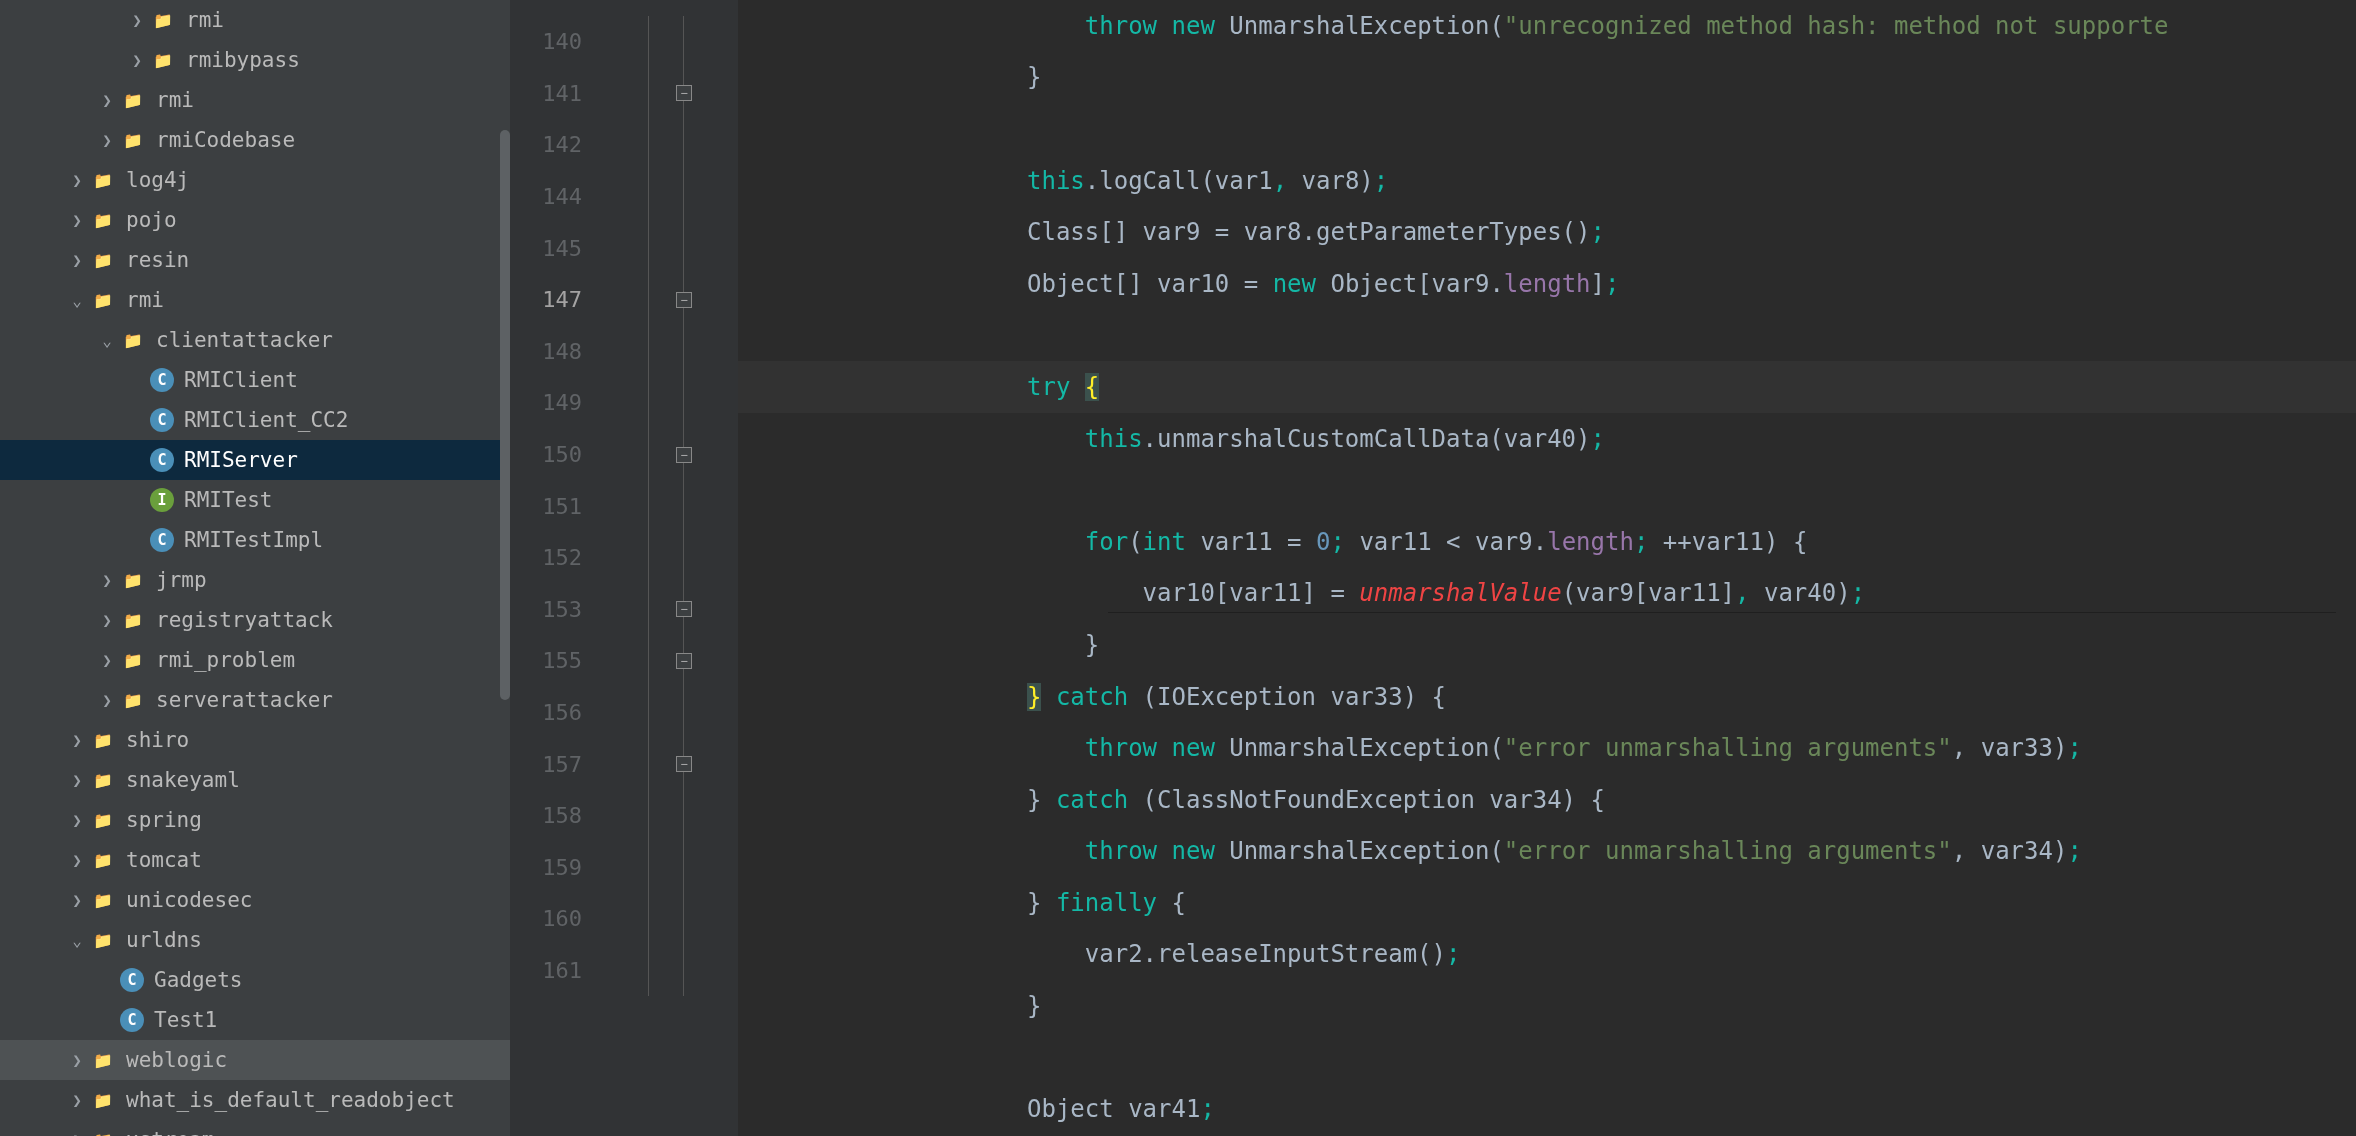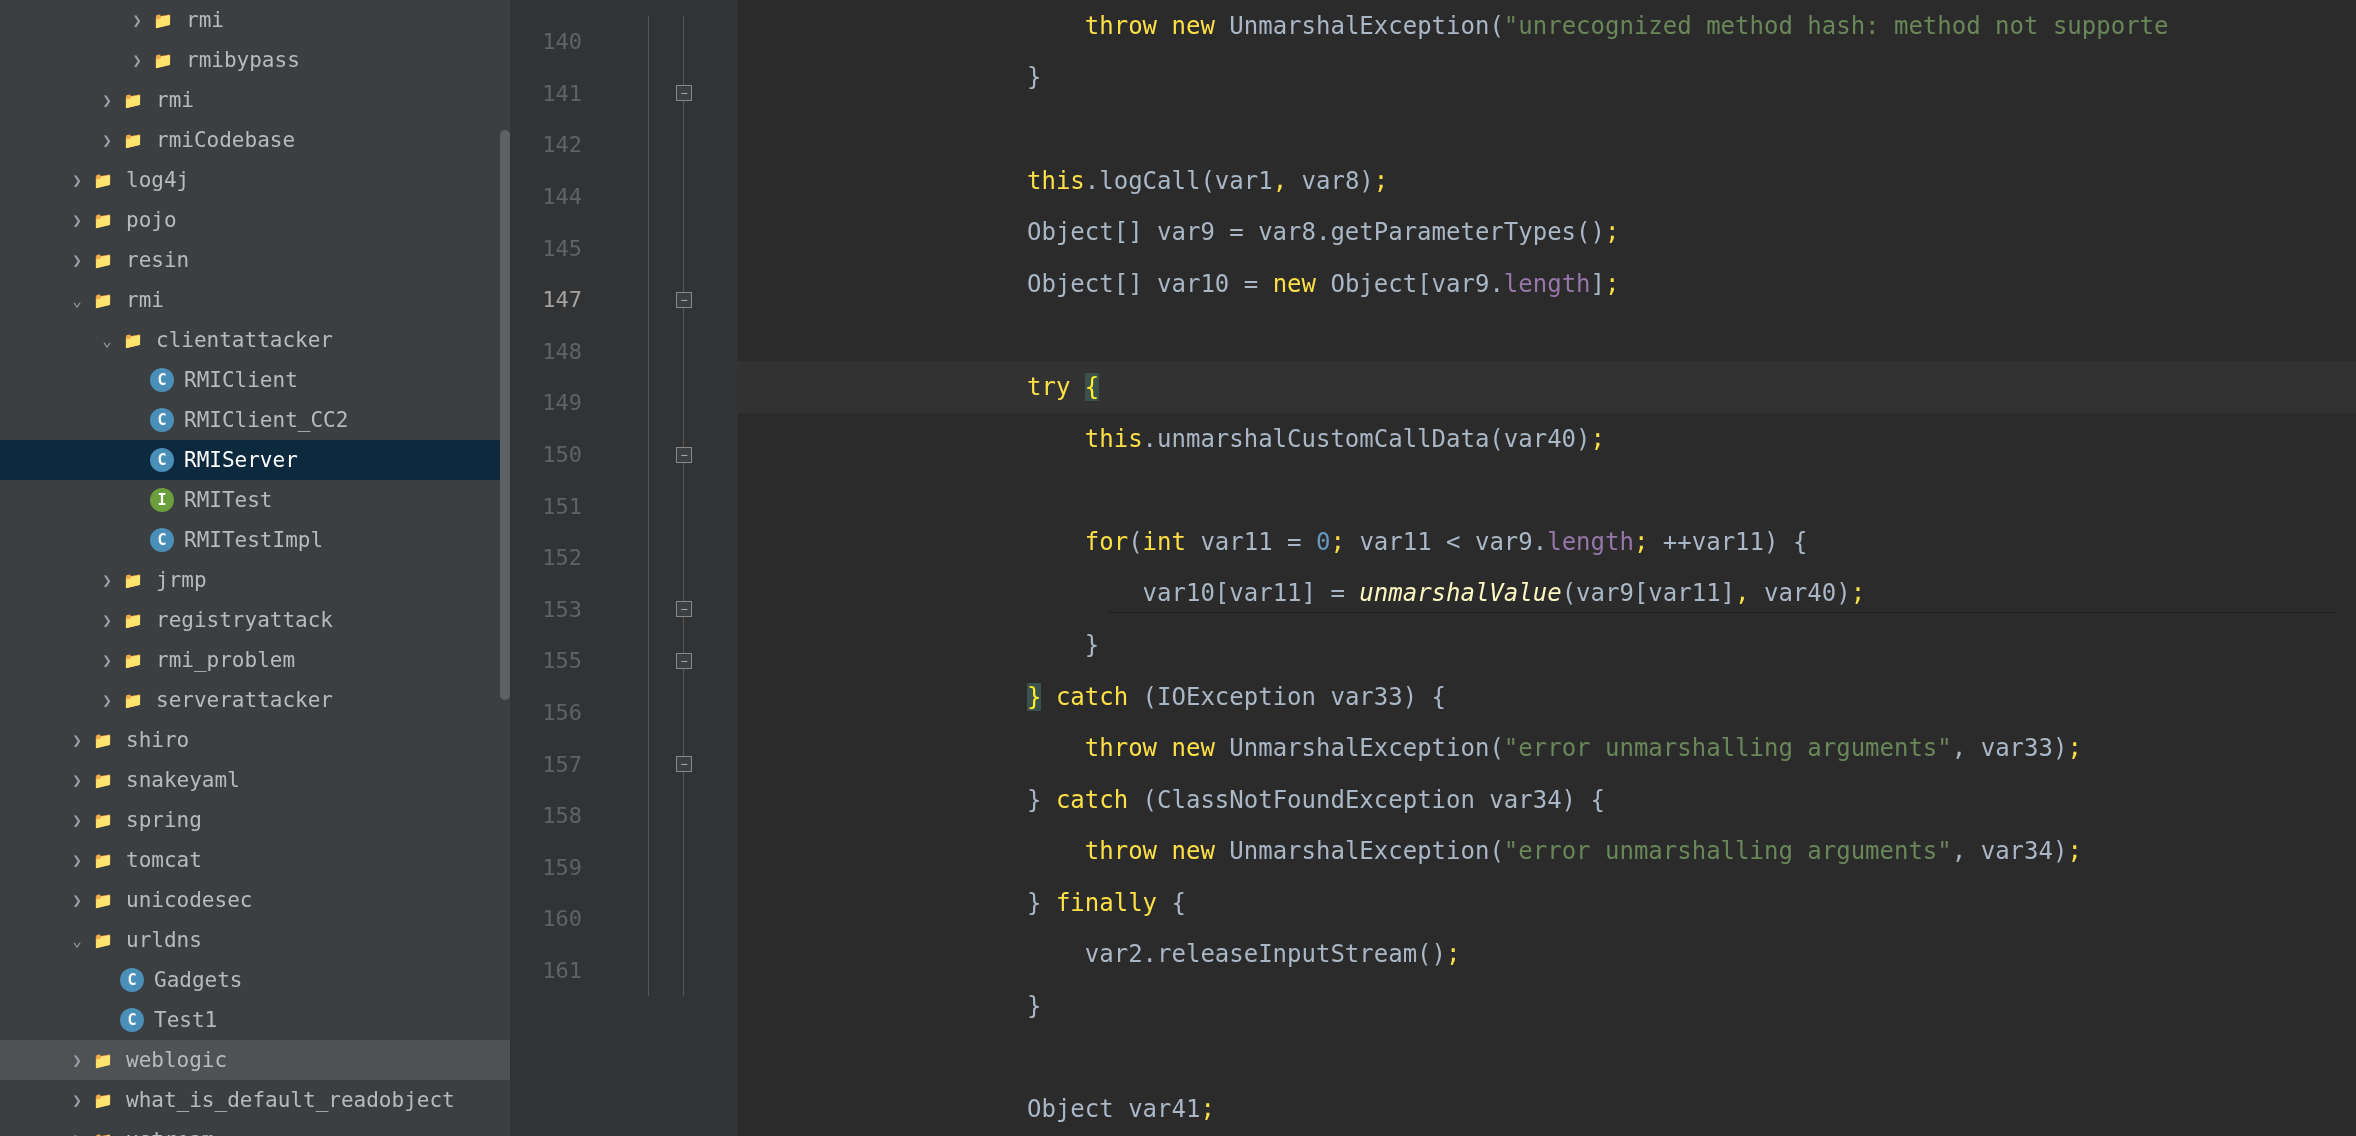--- a/index.html
+++ b/index.html
@@ -149,30 +149,30 @@
     height: 51.6px;
     display: flex;
     align-items: center;
     white-space: pre;
     padding-left: 0;
   }
   .code-line.current {
     background: #323232;
   }
   
-  .kw  { color: #fde047; }    
+  .kw  { color: #14b8a6; }    
   .str { color: #6a8759; }    
   .num { color: #6897bb; }    
   .fld { color: #9876aa; }    
   .und { text-decoration-color: #888; text-underline-offset: 4px;}
   .brm { background: #3b514d; color: #ffef28; } 
   .pun { color: #a9b7c6; }
   .id  { color: #a9b7c6; }
   .call{ color: #a9b7c6; }
-  .call-ita { color: #fef9c3; font-style: italic; }
+  .call-ita { color: #ef4444; font-style: italic; }
 
   .thin-hr {
     position: relative;
   }
   .thin-hr::after {
     content: "";
     position: absolute;
     left: 370px;
     right: 20px;
     bottom: 6px;
@@ -474,21 +474,21 @@
   <div class="editor">
 
     <div class="code-line"><span>                        </span><span class="kw">throw</span><span> </span><span class="kw">new</span><span> </span><span class="id">UnmarshalException</span><span class="pun">(</span><span class="str">"unrecognized method hash: method not supporte</span></div>
 
     <div class="code-line"><span>                    </span><span class="pun">}</span></div>
 
     <div class="code-line"><span></span></div>
 
     <div class="code-line"><span>                    </span><span class="kw">this</span><span class="pun">.</span><span class="call">logCall(var1</span><span class="kw">,</span><span> </span><span class="id">var8)</span><span class="kw">;</span></div>
 
-    <div class="code-line"><span>                    </span><span class="id">Object[] var9 = var8.getParameterTypes()</span><span class="kw">;</span></div>
+    <div class="code-line"><span>                    </span><span class="id">Class[] var9 = var8.getParameterTypes()</span><span class="kw">;</span></div>
 
     <div class="code-line"><span>                    </span><span class="id">Object[] var10 = </span><span class="kw">new</span><span class="id"> Object[var9.</span><span class="fld">length</span><span class="id">]</span><span class="kw">;</span></div>
 
     <div class="code-line"><span></span></div>
 
     <div class="code-line current"><span>                    </span><span class="kw">try</span><span> </span><span class="brm">{</span></div>
 
     <div class="code-line"><span>                        </span><span class="kw">this</span><span class="id">.unmarshalCustomCallData(var40)</span><span class="kw">;</span></div>
 
     <div class="code-line"><span></span></div>

